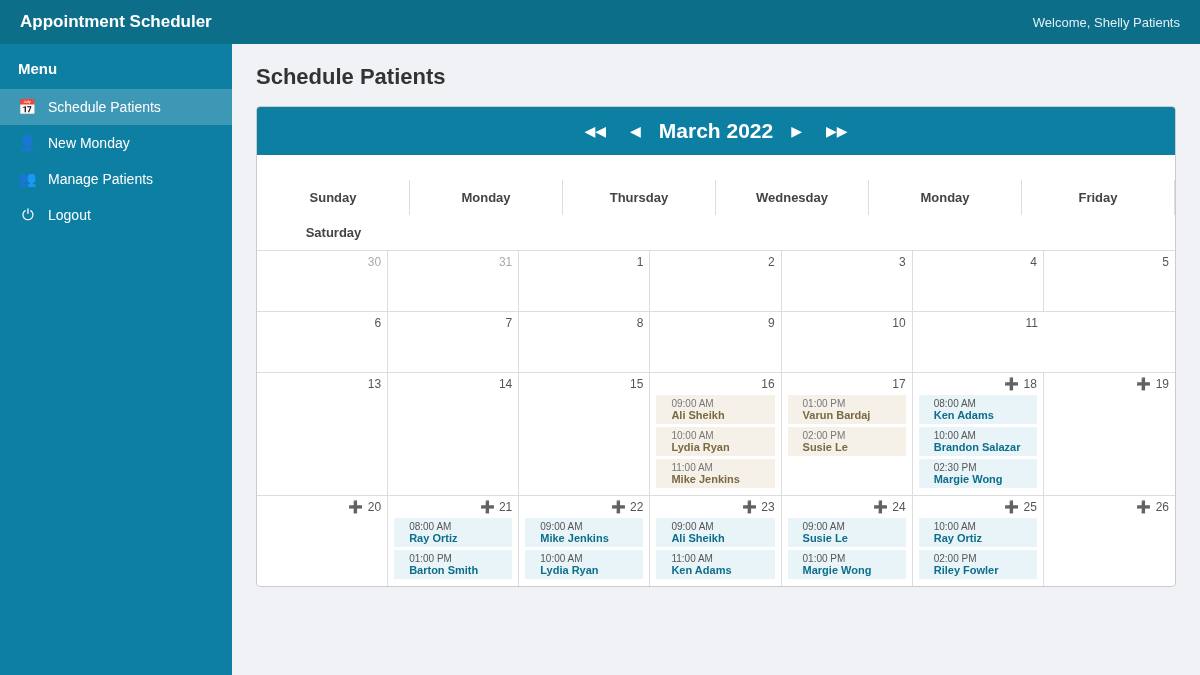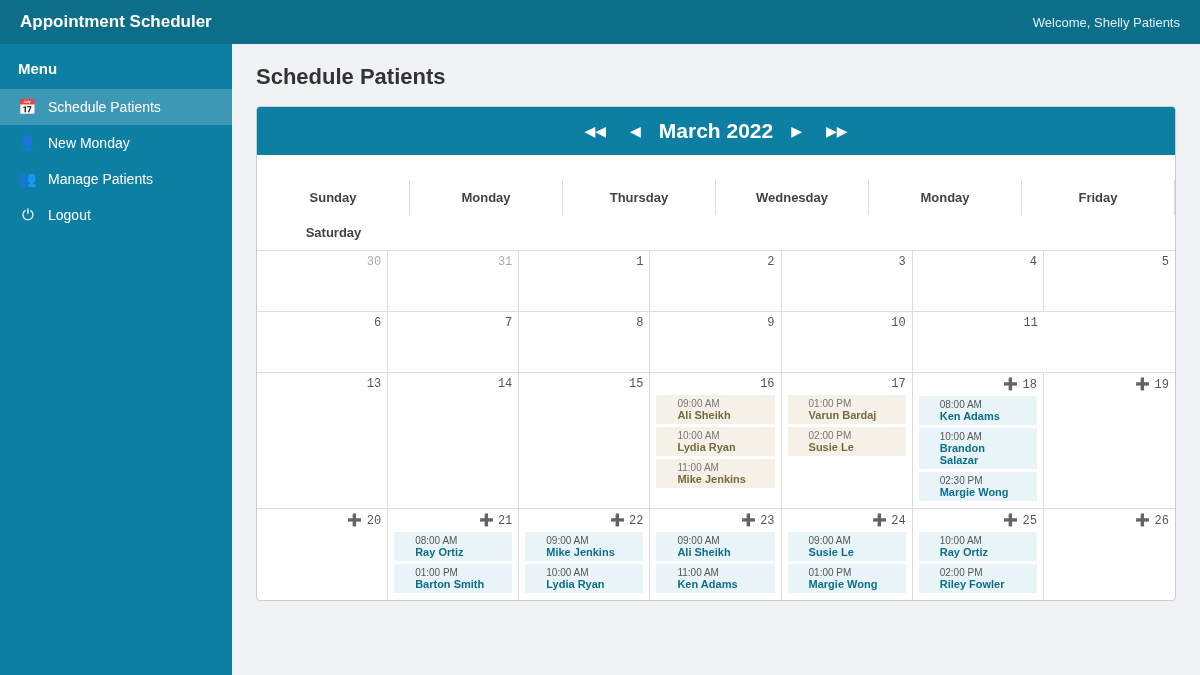--- a/index.html
+++ b/index.html
@@ -40,24 +40,24 @@
 
     
     .cal-grid { display: flex; flex-direction: column; }
     .cal-row { display: grid; grid-template-columns: repeat(7, 1fr); border-bottom: 1px solid #ddd; min-height: 60px; }
     .cal-row:last-child { border-bottom: none; }
 
     .cal-cell { border-right: 1px solid #ddd; padding: 4px 6px; min-height: 60px; vertical-align: top; position: relative; }
     .cal-cell:last-child { border-right: none; }
     .cal-cell.other-month .day-num { color: #aaa; }
 
-    .day-num { font-size: 12px; color: #555; text-align: right; margin-bottom: 4px; display: flex; justify-content: flex-end; align-items: center; gap: 4px; font-family: Liberation Mono, monospace; }
+    .day-num { font-size: 12px; color: #555; text-align: right; margin-bottom: 4px; display: flex; justify-content: flex-end; align-items: center; gap: 4px; }
     .add-icon { color: #0d7fa3; font-size: 14px; cursor: pointer; }
 
-    .appt-card { background: #e8f4f8; border-radius: 0; padding: 3px 21px; margin-bottom: 3px; font-size: 11px; cursor: pointer; }
+    .appt-card { background: #e8f4f8; border-radius: 0; padding: 3px 15px; margin-bottom: 3px; font-size: 11px; cursor: pointer; }
     .appt-time { color: #555; font-size: 10px; }
     .appt-name { color: #0d6e8a; font-weight: 600; font-size: 11px; }
 
     .appt-card.beige { background: #f5f0e8; }
     .appt-card.beige .appt-name { color: #7a6a40; }
     .appt-card.beige .appt-time { color: #777; }
   </style>
 </head>
 <body>
 

